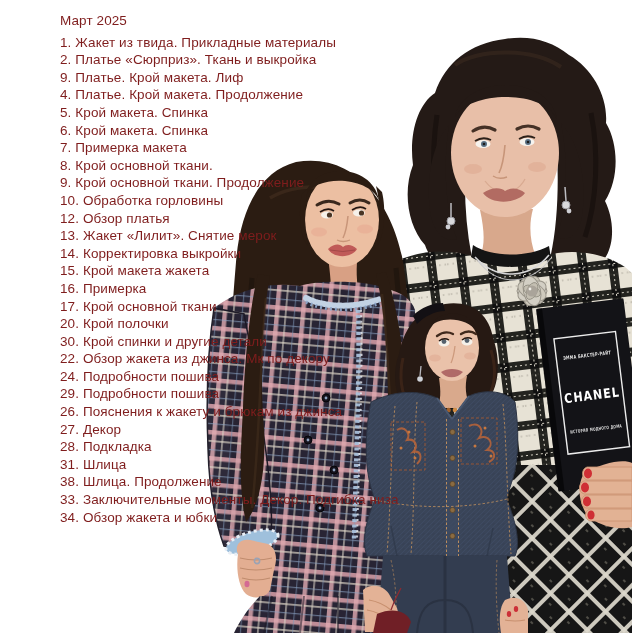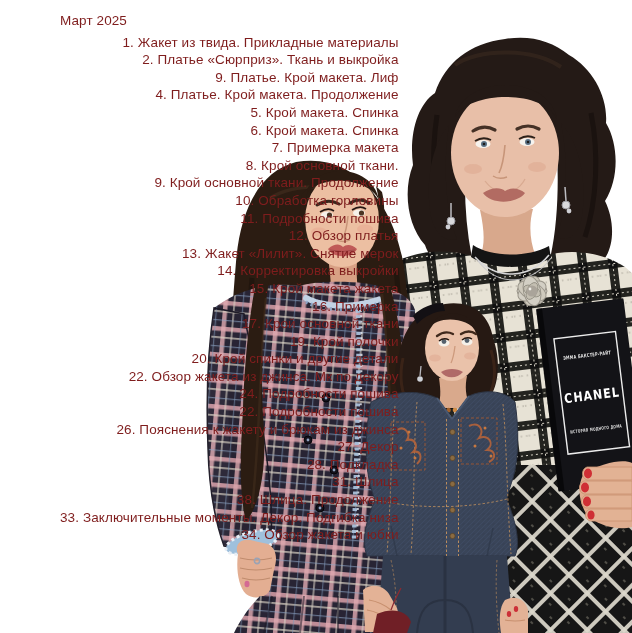--- a/index.html
+++ b/index.html
@@ -11,21 +11,21 @@
   .photo svg{display:block;}
   #photo-older{left:385px;top:5px;z-index:1;}
   #photo-young{left:200px;top:158px;z-index:2;}
   #photo-denim{left:357px;top:298px;z-index:3;}
   .lessons{
     position:absolute;left:22px;top:12px;z-index:4;
     color:#7f1d1d;font-weight:400;font-size:13.5px;line-height:17.6px;
     letter-spacing:0.1px;white-space:nowrap;margin-left:38px;
   }
   .lessons .month{margin:0 0 4px 0;padding:0;font-size:13.5px;}
-  .lessons ol{list-style:none;margin:0;padding:0;text-align:right;}
+  .lessons ol{list-style:none;margin:0;padding:0;}
   .lessons li{margin:0;padding:0;height:17.6px;}
 </style>
 </head>
 <body>
 
 <div class="canvas">
 
   <div class="photo" id="photo-older">
     <svg width="247" height="628" viewBox="0 0 247 628" xmlns="http://www.w3.org/2000/svg">
       <defs>
@@ -349,32 +349,31 @@
       <li>1. Жакет из твида. Прикладные материалы</li>
       <li>2. Платье «Сюрприз». Ткань и выкройка</li>
       <li>9. Платье. Крой макета. Лиф</li>
       <li>4. Платье. Крой макета. Продолжение</li>
       <li>5. Крой макета. Спинка</li>
       <li>6. Крой макета. Спинка</li>
       <li>7. Примерка макета</li>
       <li>8. Крой основной ткани.</li>
       <li>9. Крой основной ткани. Продолжение</li>
       <li>10. Обработка горловины</li>
-      <li>11. Подробности пошива</li>
       <li>12. Обзор платья</li>
       <li>13. Жакет «Лилит». Снятие мерок</li>
       <li>14. Корректировка выкройки</li>
       <li>15. Крой макета жакета</li>
       <li>16. Примерка</li>
       <li>17. Крой основной ткани</li>
-      <li>19. Крой полочки</li>
-      <li>20. Крой спинки и другие детали</li>
+      <li>20. Крой полочки</li>
+      <li>30. Крой спинки и другие детали</li>
       <li>22. Обзор жакета из джинса. Мк по декору</li>
       <li>24. Подробности пошива</li>
-      <li>22. Подробности пошива</li>
+      <li>29. Подробности пошива</li>
       <li>26. Пояснения к жакету и брюкам из джинса</li>
       <li>27. Декор</li>
       <li>28. Подкладка</li>
       <li>31. Шлица</li>
       <li>38. Шлица. Продолжение</li>
       <li>33. Заключительные моменты. Декор. Подгибка низа</li>
       <li>34. Обзор жакета и юбки</li>
     </ol>
   </div>
 

